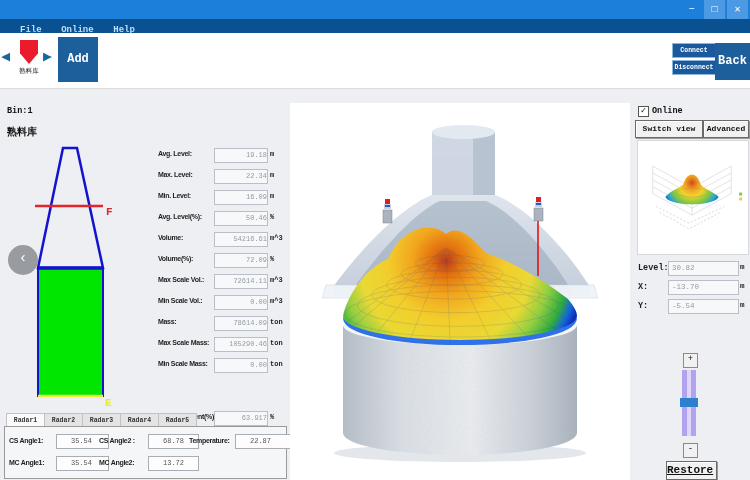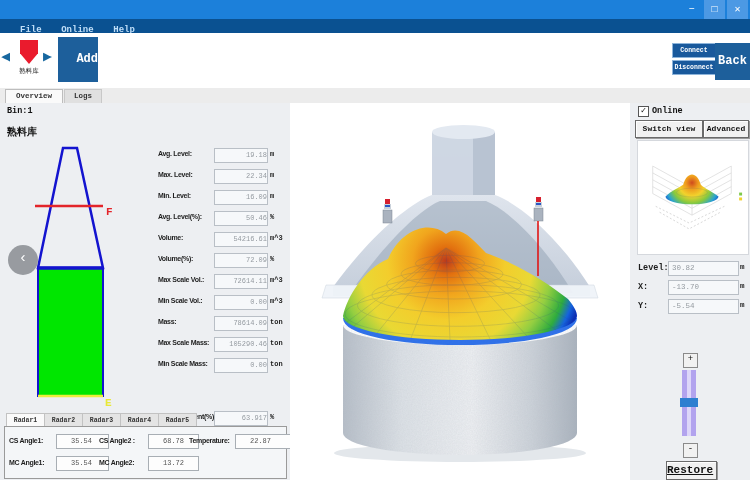--- a/index.html
+++ b/index.html
@@ -20,21 +20,21 @@
   .menuitem{display:inline-block;color:#bfdef8;font-size:9px;font-weight:bold;margin-left:10px;line-height:14px;}
   .menuitem:first-child{margin-left:20px;}
 
   
   .toolbar{position:absolute;left:0;top:33px;width:750px;height:55px;background:#ffffff;border-bottom:1px solid #d9dbde;}
   .navarrow{position:absolute;font-size:15px;color:#17679f;top:14px;}
   .binicon{position:absolute;left:20px;top:7px;width:18px;height:24px;background:#ea1b2d;
            clip-path:polygon(0 0,100% 0,100% 55%,50% 100%,0 55%);}
   .biniconlabel{position:absolute;left:6px;top:34px;width:46px;text-align:center;font-size:6.5px;color:#222;}
   .btn-add{position:absolute;left:58px;top:4px;width:40px;height:45px;background:#1d5f9b;color:#fff;
-           font-size:12px;font-weight:bold;text-align:right;line-height:45px;}
+           font-size:12px;font-weight:bold;text-align:center;line-height:45px;}
   .btn-conn{position:absolute;left:672px;width:42px;height:13px;background:#19599c;color:#fff;
             font-size:6.5px;font-weight:bold;text-align:center;line-height:13px;border:1px solid #8db4da;}
   .btn-back{position:absolute;left:715px;top:10px;width:35px;height:37px;background:#1d5f9b;color:#fff;
             font-size:12px;font-weight:bold;text-align:center;line-height:37px;}
 
   
   .tabstrip{position:absolute;left:0;top:88px;width:750px;height:15px;background:#ececec;border-bottom:1px solid #cfcfcf;}
   .tab{position:absolute;top:1px;height:13px;font-size:7.5px;font-weight:bold;text-align:center;
        line-height:13px;color:#333;}
   .tab.active{left:5px;width:56px;background:#fafafa;border:1px solid #bdbdbd;border-bottom:none;}
@@ -116,24 +116,20 @@
     <span class="navarrow" style="left:1px">◀</span>
     <div class="binicon"></div>
     <span class="biniconlabel">熟料库</span>
     <span class="navarrow" style="left:43px">▶</span>
     <div class="btn-add">Add</div>
     <div class="btn-conn" style="top:10px">Connect</div>
     <div class="btn-conn" style="top:27px">Disconnect</div>
     <div class="btn-back">Back</div>
   </div>
 
-  <div class="tabstrip">
-    <div class="tab active">Overview</div>
-    <div class="tab idle">Logs</div>
-  </div>
 
   <div class="main">
 
     <span class="binline">Bin:1</span>
     <span class="binname">熟料库</span>
 
     <svg class="silodiagram" width="130" height="265" viewBox="0 0 130 265">
       <path d="M48,5 L62,5 L88,125 L23,125 Z" fill="none" stroke="#1313cf" stroke-width="2.5"></path>
       <rect x="23" y="125" width="65" height="128" fill="#00e600" stroke="#1313cf" stroke-width="2"></rect>
       <line x1="23" y1="125" x2="88" y2="125" stroke="#1313cf" stroke-width="3.5"></line>

